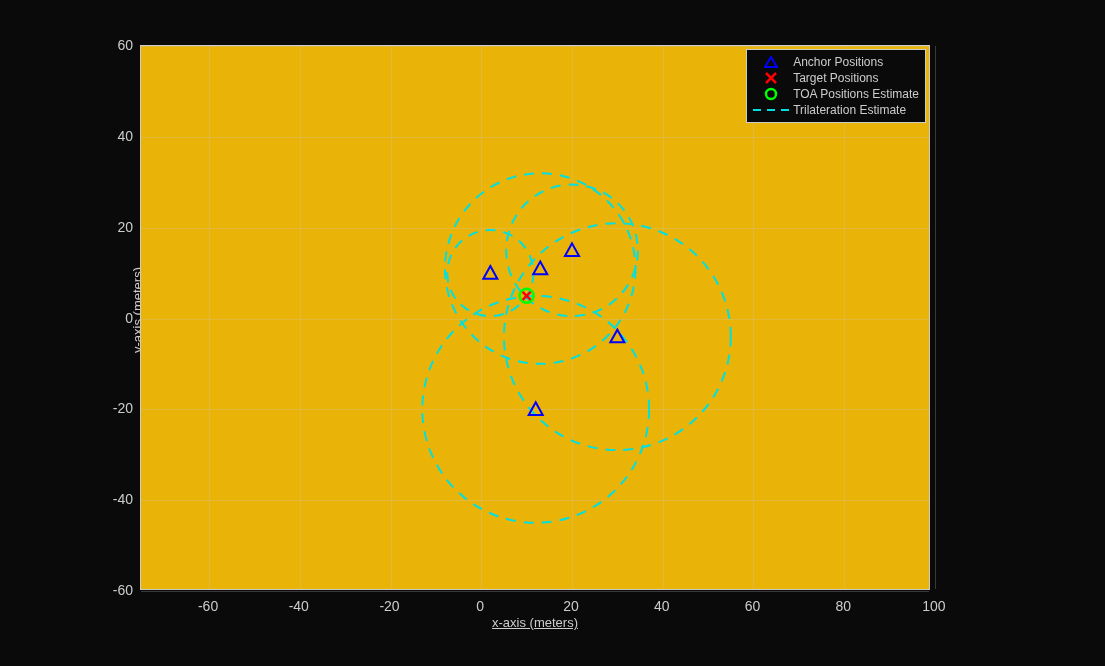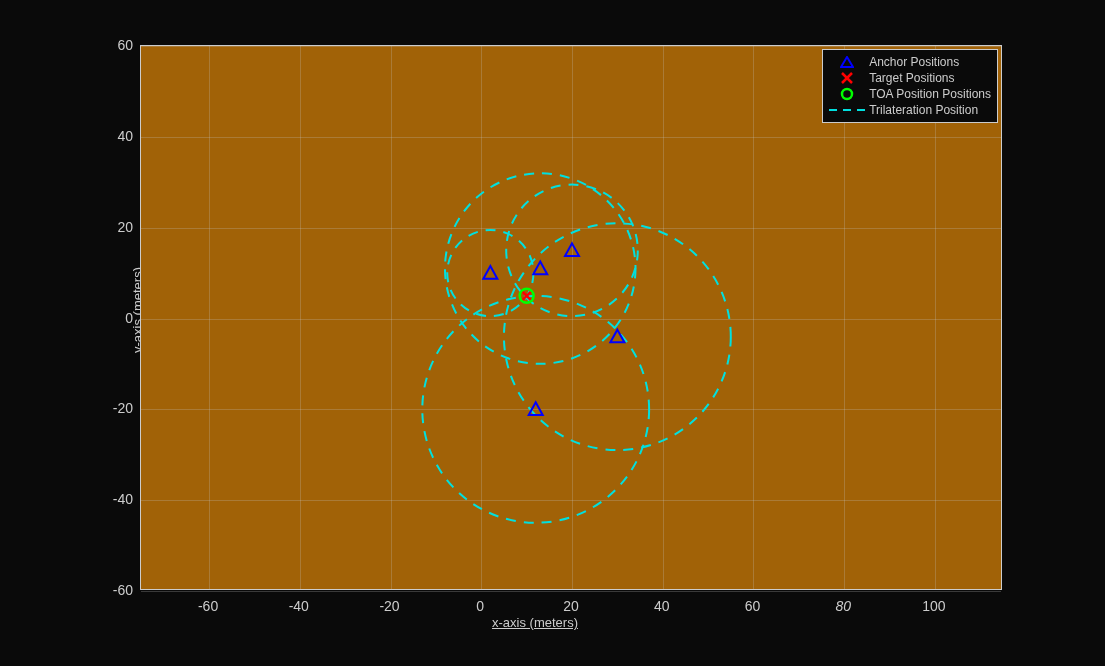--- a/index.html
+++ b/index.html
@@ -8,23 +8,23 @@
       height: 666px;
       background: #0a0a0a;
       font-family: Arial, sans-serif;
       position: relative;
       overflow: hidden;
     }
     .plot-container {
       position: absolute;
       left: 140px;
       top: 45px;
-      width: 862px;
+      width: 790px;
       height: 545px;
-      background: #a16207;
+      background: #eab308;
       border: 1px solid #ccc;
     }
     .axis-label {
       color: #ccc;
       font-size: 13px;
       position: absolute;
     }
     .y-label {
       left: 95px;
       top: 310px;
@@ -118,21 +118,21 @@
 <div class="axis-label y-label">y-axis (meters)</div>
 
 <div id="x-ticks">
     <div class="tick-label x-tick" style="left: 208.053px;">-60</div>
     <div class="tick-label x-tick" style="left: 298.789px;">-40</div>
     <div class="tick-label x-tick" style="left: 389.526px;">-20</div>
     <div class="tick-label x-tick" style="left: 480.263px;">0</div>
     <div class="tick-label x-tick" style="left: 571px;">20</div>
     <div class="tick-label x-tick" style="left: 661.737px;">40</div>
     <div class="tick-label x-tick" style="left: 752.474px;">60</div>
-    <div class="tick-label x-tick" style="left: 843.211px; font-style: italic;">80</div>
+    <div class="tick-label x-tick" style="left: 843.211px;">80</div>
     <div class="tick-label x-tick" style="left: 933.947px; text-align: right;">100</div>
   </div>
 <div id="y-ticks">
     <div class="tick-label y-tick" style="top: 590px;">-60</div>
     <div class="tick-label y-tick" style="top: 499.167px;">-40</div>
     <div class="tick-label y-tick" style="top: 408.333px;">-20</div>
     <div class="tick-label y-tick" style="top: 317.5px;">0</div>
     <div class="tick-label y-tick" style="top: 226.667px;">20</div>
     <div class="tick-label y-tick" style="top: 135.833px;">40</div>
     <div class="tick-label y-tick" style="top: 45px;">60</div>
@@ -192,24 +192,24 @@
           </svg>
       </span>
       <span>Target Positions</span>
     </div>
     <div class="legend-item">
       <span class="legend-icon">
         <svg width="14" height="14">
             <circle cx="7" cy="7" r="5" class="estimate-circle"></circle>
           </svg>
       </span>
-      <span>TOA Position Positions</span>
+      <span>TOA Positions Estimate</span>
     </div>
     <div class="legend-item">
       <span class="legend-icon">
         <svg width="36" height="12">
             <line x1="0" y1="6" x2="36" y2="6" stroke="#00e0e0" stroke-width="2" stroke-dasharray="8 6"></line>
           </svg>
       </span>
-      <span>Trilateration Position</span>
+      <span>Trilateration Estimate</span>
     </div>
   </div>
 </div>
 
 </body></html>

